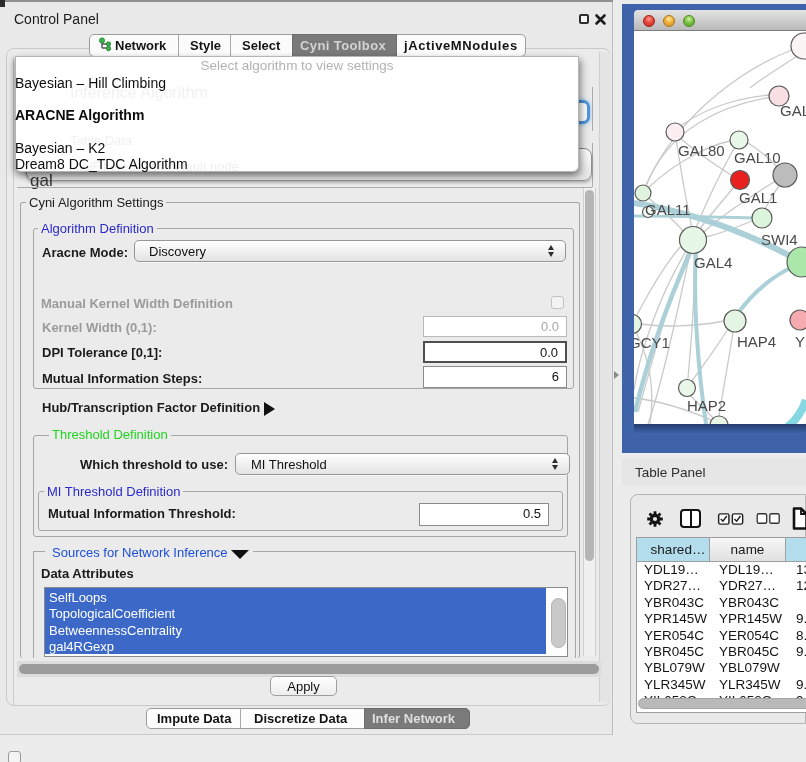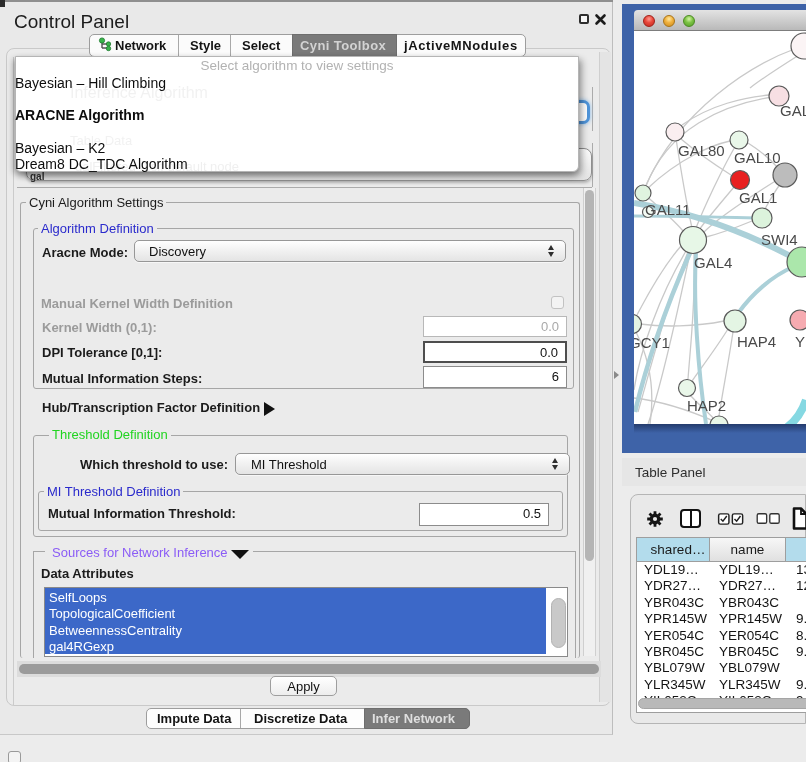--- a/index.html
+++ b/index.html
@@ -23,21 +23,21 @@
 .seg { position:absolute; border:1px solid #9d9d9d; border-radius:5px; background:#fbfbfb; }
 .segsep { position:absolute; top:0; bottom:0; width:1px; background:#a8a8a8; }
 .segtxt { position:absolute; font-size:13px; font-weight:bold; color:#141414; white-space:nowrap; }
 </style></head>
 <body>
 <div id="stage">
 
 <div class="abs" id="cpwin" style="left:0;top:0;width:613px;height:735px;background:#e9e9e9;border-right:1px solid #bdbdbd;border-bottom:1px solid #c8c8c8;"></div>
 <div class="abs" style="left:0;top:0;width:613px;height:2px;background:#8f8f8f;"></div>
 <div class="abs" style="left:0;top:0;width:5px;height:7px;background:#2b2b2b;"></div>
-<div class="abs" style="left:14px;top:11px;font-size:19px;color:#1c1c1c;">Control Panel</div>
+<div class="abs" style="left:14px;top:11px;font-size:14px;color:#1c1c1c;">Control Panel</div>
 
 <div class="abs" style="left:579px;top:14px;width:10px;height:10px;border:2px solid #2d2d2d;border-radius:2px;background:#f5f5f5;"></div>
 <svg class="abs" style="left:594px;top:13px" width="13" height="13" viewBox="0 0 13 13">
       <path d="M2.5 2.5 L10.5 10.5 M10.5 2.5 L2.5 10.5" stroke="#1c1c1c" stroke-width="2.6" stroke-linecap="round"></path>
     </svg>
 
 <div class="abs" style="left:6px;top:48px;width:605px;height:658px;background:#ebebeb;border:1px solid #c9c9c9;border-radius:8px;"></div>
 
 <div class="abs" style="left:599px;top:52px;width:12px;height:650px;background:#e4e4e4;border-left:1px solid #cfcfcf;"></div>
 
@@ -57,21 +57,21 @@
 <div class="segtxt" style="left:242px;top:38px;">Select</div>
 <div class="segtxt" style="left:300px;top:38px;color:#d3d3d3;letter-spacing:0.4px;">Cyni Toolbox</div>
 <div class="segtxt" style="left:404px;top:38px;letter-spacing:0.6px;">jActiveMNodules</div>
 
 <div class="abs" style="left:592px;top:87px;width:1px;height:44px;background:#ababab;"></div>
 <div class="abs" style="left:592px;top:143px;width:1px;height:44px;background:#ababab;"></div>
 
 <div class="abs" style="left:552px;top:100px;width:38px;height:24px;border:3px solid #4f94d9;border-radius:7px;background:#fff;box-shadow:0 0 4px #86b9e8;"></div>
 
 <div class="abs" style="left:26px;top:148px;width:566px;height:33px;border:1px solid #8f8f8f;border-radius:8px;background:linear-gradient(#fbfbfb,#e2e2e2);box-shadow:0 2px 3px rgba(0,0,0,.25);"></div>
-<div class="abs" style="left:30px;top:171px;font-size:10px;color:#333;font-weight:bold;">gal</div>
+<div class="abs" style="left:30px;top:171px;font-size:17px;color:#333;">gal</div>
 <div class="abs" style="left:17px;top:187px;width:575px;height:1px;background:#ababab;"></div>
 
 <div class="abs" style="left:13px;top:57px;width:1px;height:648px;background:#cbcbcb;"></div>
 
 <div class="abs" style="left:583px;top:188px;width:13px;height:468px;background:#f0f0f0;border-left:1px solid #cfcfcf;border-right:1px solid #cfcfcf;"></div>
 <div class="abs" style="left:585px;top:190px;width:9px;height:371px;background:#b5b5b5;border-radius:5px;"></div>
 
 <div class="grp" style="left:20px;top:202px;width:560px;height:456px;border-bottom:none;"></div>
 <div class="gtitle" style="left:26px;top:195px;color:#1c1c1c;">Cyni Algorithm Settings</div>
 
@@ -109,21 +109,21 @@
     </div>
 <div class="grp" style="left:38px;top:491px;width:525px;height:40px;"></div>
 <div class="gtitle" style="left:44px;top:484px;color:#2a2acc;">MI Threshold Definition</div>
 <div class="lbl" style="left:48px;top:506px;">Mutual Information Threshold:</div>
 <div class="tf" style="left:419px;top:503px;width:130px;height:23px;">0.5</div>
 
 <div class="abs" style="left:33px;top:551px;width:1px;height:107px;background:#a6a6a6;"></div>
 <div class="abs" style="left:575px;top:551px;width:1px;height:107px;background:#a6a6a6;"></div>
 <div class="abs" style="left:253px;top:551px;width:322px;height:1px;background:#a6a6a6;"></div>
 <div class="abs" style="left:33px;top:551px;width:12px;height:1px;background:#a6a6a6;"></div>
-<div class="gtitle" style="left:49px;top:545px;color:#8b5cf6;background:#ebebeb;">Sources for Network Inference</div>
+<div class="gtitle" style="left:49px;top:545px;color:#1d4ed8;background:#ebebeb;">Sources for Network Inference</div>
 <div class="abs" style="left:231px;top:550px;width:0;height:0;border-left:9px solid transparent;border-right:9px solid transparent;border-top:9px solid #111;"></div>
 <div class="lbl" style="left:41px;top:566px;">Data Attributes</div>
 
 <div class="abs" style="left:44px;top:587px;width:524px;height:70px;background:#ffffff;border:1px solid #8a8a8a;"></div>
 <div class="abs" style="left:45px;top:588px;width:501px;height:66px;background:#3c68c8;"></div>
 <div class="abs" style="left:49px;top:590px;font-size:13px;line-height:16.4px;color:#fff;">SelfLoops<br>TopologicalCoefficient<br>BetweennessCentrality<br>gal4RGexp</div>
 <div class="abs" style="left:551px;top:598px;width:15px;height:50px;background:#c9c9c9;border:1px solid #b2b2b2;border-radius:8px;"></div>
 
 <div class="abs" style="left:17px;top:661px;width:584px;height:16px;background:#dcdcdc;"></div>
 <div class="abs" style="left:19px;top:664px;width:580px;height:10px;background:#9b9b9b;border-radius:5px;"></div>

